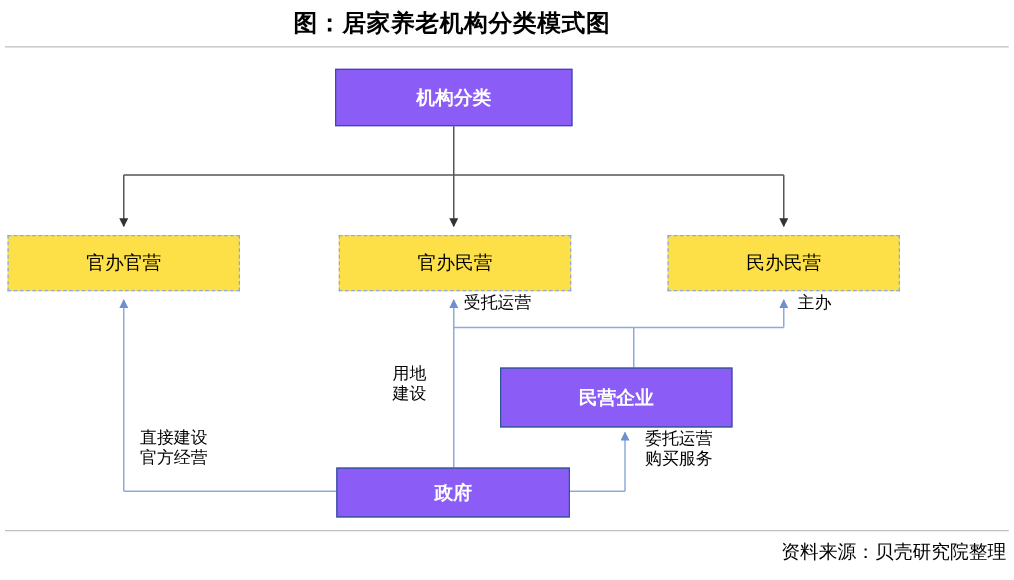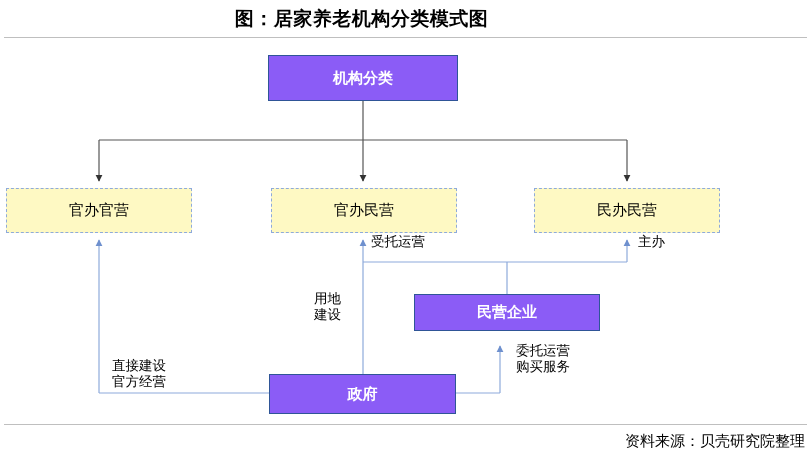--- a/index.html
+++ b/index.html
@@ -69,21 +69,21 @@
     white-space: nowrap;
   }
   .node.solid {
     background: #8b5cf6;
     border: 1px solid #2F5597;
     color: #ffffff;
     font-weight: bold;
     font-family: "Liberation Sans", "DejaVu Sans", sans-serif;
   }
   .node.dashed {
-    background: #fef9c3;
+    background: #fde047;
     border: 1px dashed #8EAADB;
     color: #000000;
     font-weight: normal;
     font-family: Liberation Serif, serif;
   }
   
   .edge-label {
     position: absolute;
     font-size: 13.5px;
     color: #000000;
@@ -144,31 +144,31 @@
 </svg>
 
 <div class="node solid" style="left:268px; top:55px; width:190px; height:46px;">机构分类</div>
 
 <div class="node dashed" style="left:6px; top:188px; width:186px; height:45px;">官办官营</div>
 
 <div class="node dashed" style="left:271px; top:188px; width:186px; height:45px;">官办民营</div>
 
 <div class="node dashed" style="left:534px; top:188px; width:186px; height:45px;">民办民营</div>
 
-<div class="node solid" style="left:414px; top:294px; width:186px; height:37px;">民营企业</div>
+<div class="node solid" style="left:400px; top:294px; width:186px; height:48px;">民营企业</div>
 
 <div class="node solid" style="left:269px; top:374px; width:187px; height:40px;">政府</div>
 
 <div class="edge-label left" style="left:371px; top:234px;">受托运营</div>
 
 <div class="edge-label left" style="left:638px; top:234px;">主办</div>
 
 <div class="edge-label center" style="left:314px; top:291px;">用地
 建设</div>
 
-<div class="edge-label left" style="left:112px; top:358px;">直接建设
+<div class="edge-label left" style="left:112px; top:342px;">直接建设
 官方经营</div>
 
 <div class="edge-label left" style="left:516px; top:343px;">委托运营
 购买服务</div>
 
 <div class="rule-bottom"></div>
 <div class="source">资料来源：贝壳研究院整理</div>
 
 </body></html>

